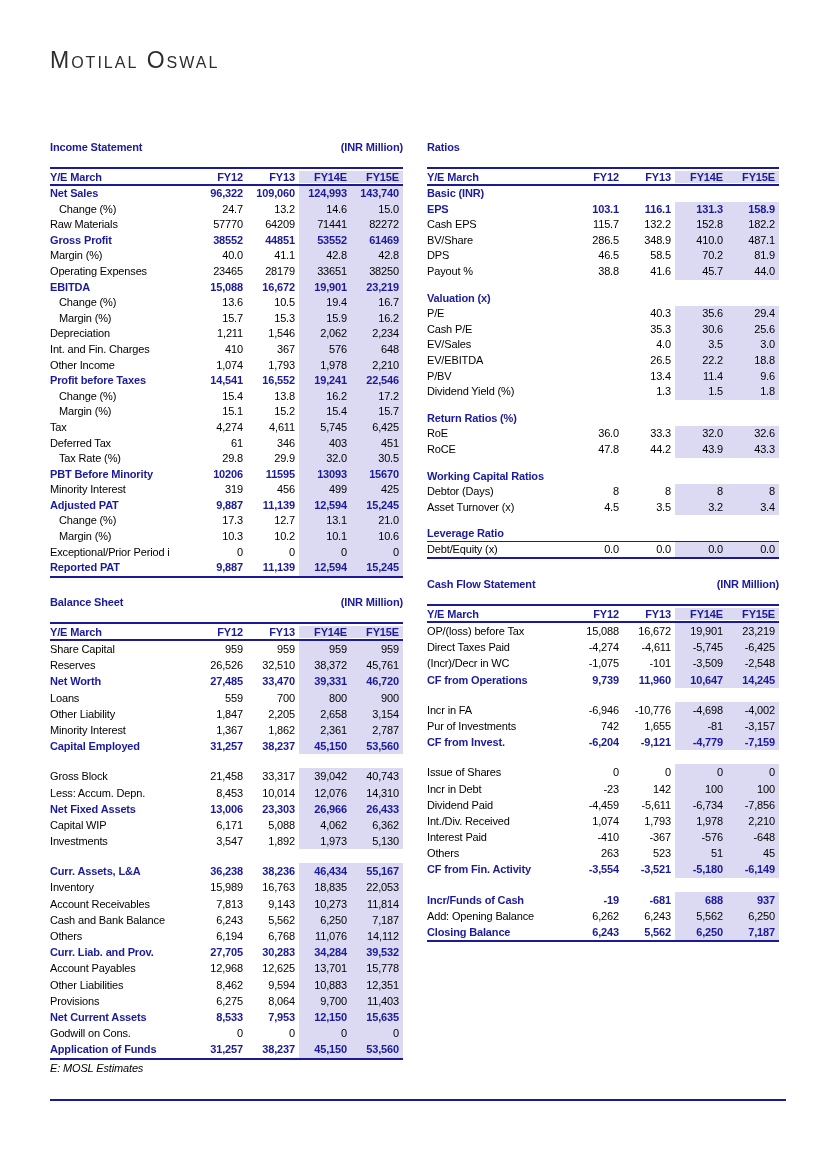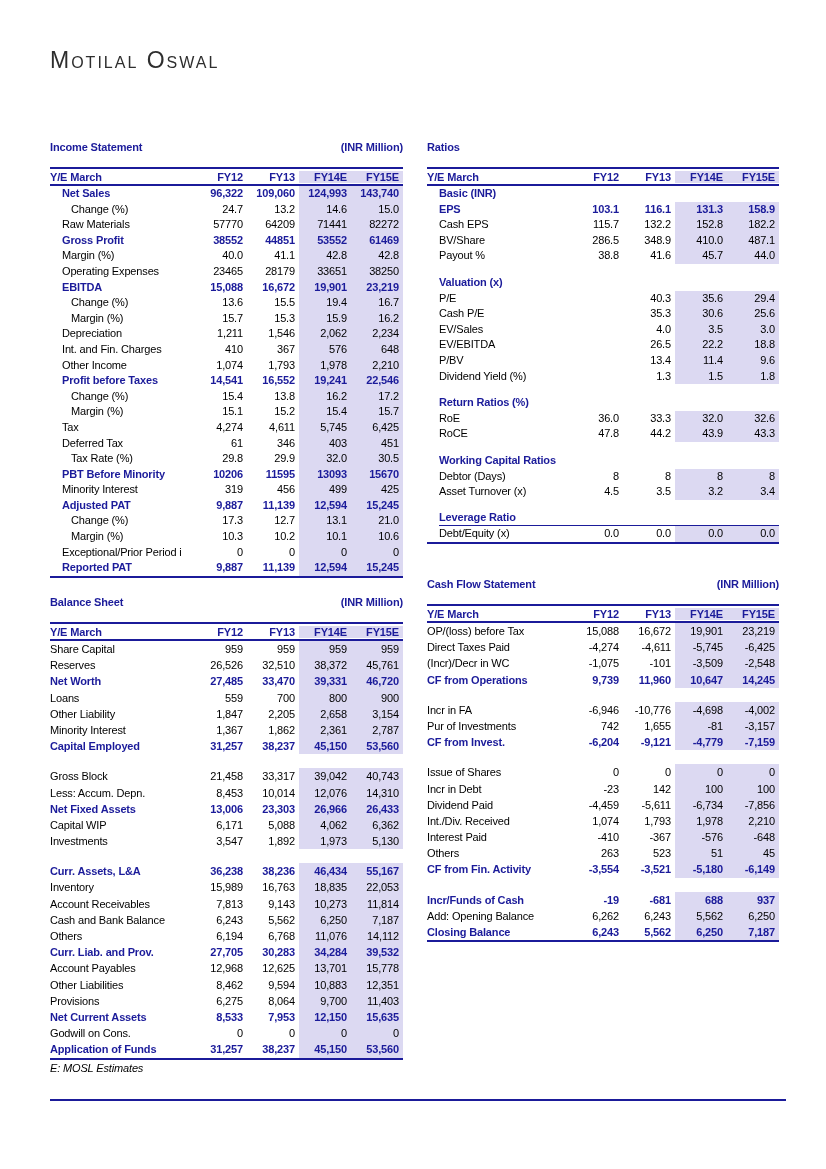--- a/index.html
+++ b/index.html
@@ -26,21 +26,21 @@
     height:17px; font-weight:bold; color:var(--navy);
     border-bottom:2px solid var(--navy); padding-bottom:14px;
   }
   .head-row {
     display:flex; height:17px; align-items:center;
     font-weight:bold; color:var(--navy);
     border-bottom:2px solid var(--navy);
   }
   .tbody { border-bottom:2px solid var(--navy); }
   .row { display:flex; align-items:center; }
-  .t-income .row, .t-ratios .row { height:15.6px; line-height:15.6px;margin-left:12px; }
+  .t-income .row, .t-ratios .row { height:15.6px; line-height:15.6px; }
   .t-balance .row, .t-cashflow .row { height:16.2px; line-height:16.2px; }
   .t-ratios .row.blank { height:11px; }
   .t-balance .row.blank, .t-cashflow .row.blank { height:14px; }
   .lab { flex:1; white-space:nowrap; overflow:hidden; }
   .row.i .lab { padding-left:9px; }
   .val { width:52px; text-align:right; padding-right:4px; white-space:nowrap; }
   .c2, .c3 { background:var(--shade); }
   .row.b, .row.s { color:var(--navy); font-weight:bold; }
   .row.su { border-bottom:1px solid var(--navy); }
   .footnote { margin-top:2px; color:#000;font-style:italic; }
@@ -112,21 +112,21 @@
       <div class="row b">
         <div class="lab">EBITDA</div>
         <div class="val c0">15,088</div>
         <div class="val c1">16,672</div>
         <div class="val c2">19,901</div>
         <div class="val c3">23,219</div>
       </div>
       <div class="row i">
         <div class="lab">Change (%)</div>
         <div class="val c0">13.6</div>
-        <div class="val c1">15.5</div>
+        <div class="val c1">10.5</div>
         <div class="val c2">19.4</div>
         <div class="val c3">16.7</div>
       </div>
       <div class="row i">
         <div class="lab">Margin (%)</div>
         <div class="val c0">15.7</div>
         <div class="val c1">15.3</div>
         <div class="val c2">15.9</div>
         <div class="val c3">16.2</div>
       </div>
@@ -280,20 +280,27 @@
         <div class="val c3">182.2</div>
       </div>
       <div class="row n">
         <div class="lab">BV/Share</div>
         <div class="val c0">286.5</div>
         <div class="val c1">348.9</div>
         <div class="val c2">410.0</div>
         <div class="val c3">487.1</div>
       </div>
       <div class="row n">
+        <div class="lab">DPS</div>
+        <div class="val c0">46.5</div>
+        <div class="val c1">58.5</div>
+        <div class="val c2">70.2</div>
+        <div class="val c3">81.9</div>
+      </div>
+      <div class="row n">
         <div class="lab">Payout %</div>
         <div class="val c0">38.8</div>
         <div class="val c1">41.6</div>
         <div class="val c2">45.7</div>
         <div class="val c3">44.0</div>
       </div>
       <div class="row blank">
         <div class="lab"></div>
         <div class="val c0"></div>
         <div class="val c1"></div>

